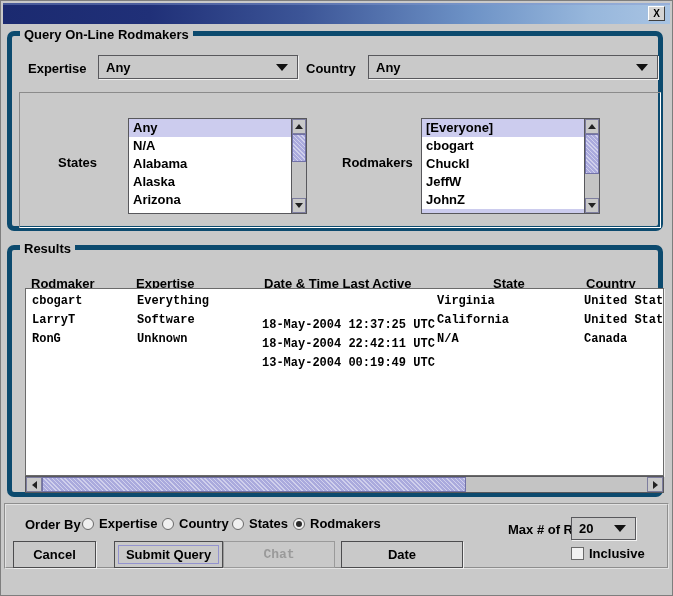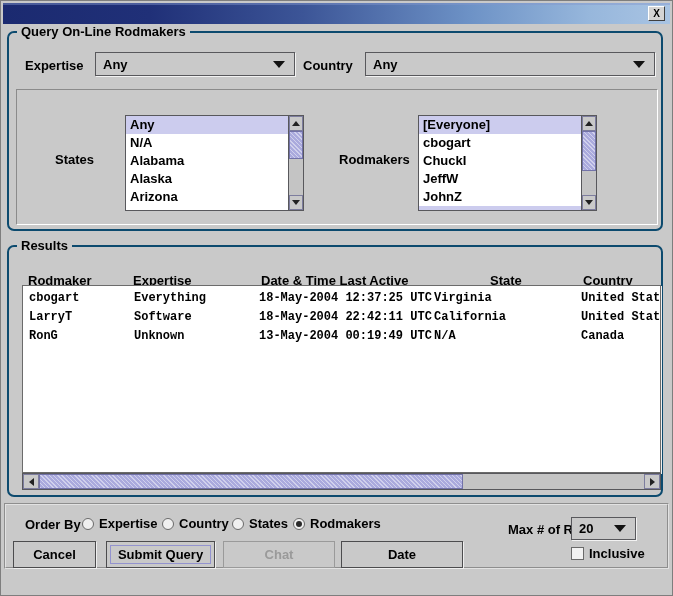--- a/index.html
+++ b/index.html
@@ -17,21 +17,21 @@
     box-shadow:inset 0 2px 0 rgba(130,150,205,.45);
   }
   .close-btn{
     position:absolute;right:5px;top:3px;width:17px;height:15px;
     background:#d4d4d4;border:1px solid;border-color:#ffffff #404040 #404040 #ffffff;
     box-sizing:border-box;display:flex;align-items:center;justify-content:center;
     font-size:10px;line-height:1;cursor:default;
   }
   
   .groupbox{
-    position:absolute;border:2px solid #0c4a6e;border-radius:7px;box-sizing:border-box;
+    position:absolute;border:5px solid #0c4a6e;border-radius:7px;box-sizing:border-box;
   }
   .gb-label{
     position:absolute;top:-9px;left:8px;background:#c9c9c9;padding:0 4px;
     font-size:13px;line-height:16px;white-space:nowrap;
   }
   #query-group{left:6px;top:30px;width:656px;height:200px;}
   #results-group{left:6px;top:244px;width:656px;height:252px;}
   
   .lbl{position:absolute;font-size:13px;white-space:nowrap;}
   
@@ -88,21 +88,21 @@
     position:absolute;left:13px;top:38px;width:639px;height:188px;
     background:#ffffff;border:1px solid #6b6b6b;box-sizing:border-box;
     box-shadow:1px 1px 0 #f0f0f0;overflow:hidden;
   }
   .tbl-row{position:relative;height:19px;cursor:default;}
   .tbl-row:first-child{margin-top:3px;}
   .tbl-row span{
     position:absolute;top:0;font-family:"Liberation Mono","DejaVu Sans Mono",monospace;
     font-size:12px;font-weight:bold;line-height:19px;white-space:pre;
   }
-  .c0{left:6px;} .c1{left:111px;} .c2{left:236px;} .c3{left:411px;} .c4{left:558px;}
+  .c0{left:6px;} .c1{left:111px;} .c2{left:236px;margin-top:24px;} .c3{left:411px;} .c4{left:558px;}
   
   .footer{
     position:absolute;left:3px;top:502px;width:665px;height:66px;
     border:2px groove #e2e2e2;box-sizing:border-box;
   }
   .radio-item{position:absolute;top:11px;display:flex;align-items:center;gap:5px;font-size:13px;cursor:default;}
   .radio-circle{
     width:12px;height:12px;border-radius:50%;background:#f0f0f0;
     border:1px solid #6a6a6a;box-sizing:border-box;position:relative;flex:none;
   }
@@ -271,25 +271,25 @@
     </div>
 
     <label class="checkbox-item" style="left:565px;top:41px;">
       <span class="checkbox-box"></span>
       <span>Inclusive</span>
     </label>
 
     <div class="btn" style="left:7px;width:83px;">
       <span>Cancel</span>
     </div>
-    <div class="btn" style="left:100px;width:109px;">
+    <div class="btn" style="left:108px;width:109px;">
       <span class="focus-ring"></span>
       <span>Submit Query</span>
     </div>
-    <div class="btn disabled" style="left:217px;width:112px;">
+    <div class="btn disabled" style="left:217px;width:112px;font-family:Liberation Mono, monospace;">
       <span>Chat</span>
     </div>
     <div class="btn" style="left:335px;width:122px;">
       <span>Date</span>
     </div>
   </div>
 
 </div>
 
 </body></html>

